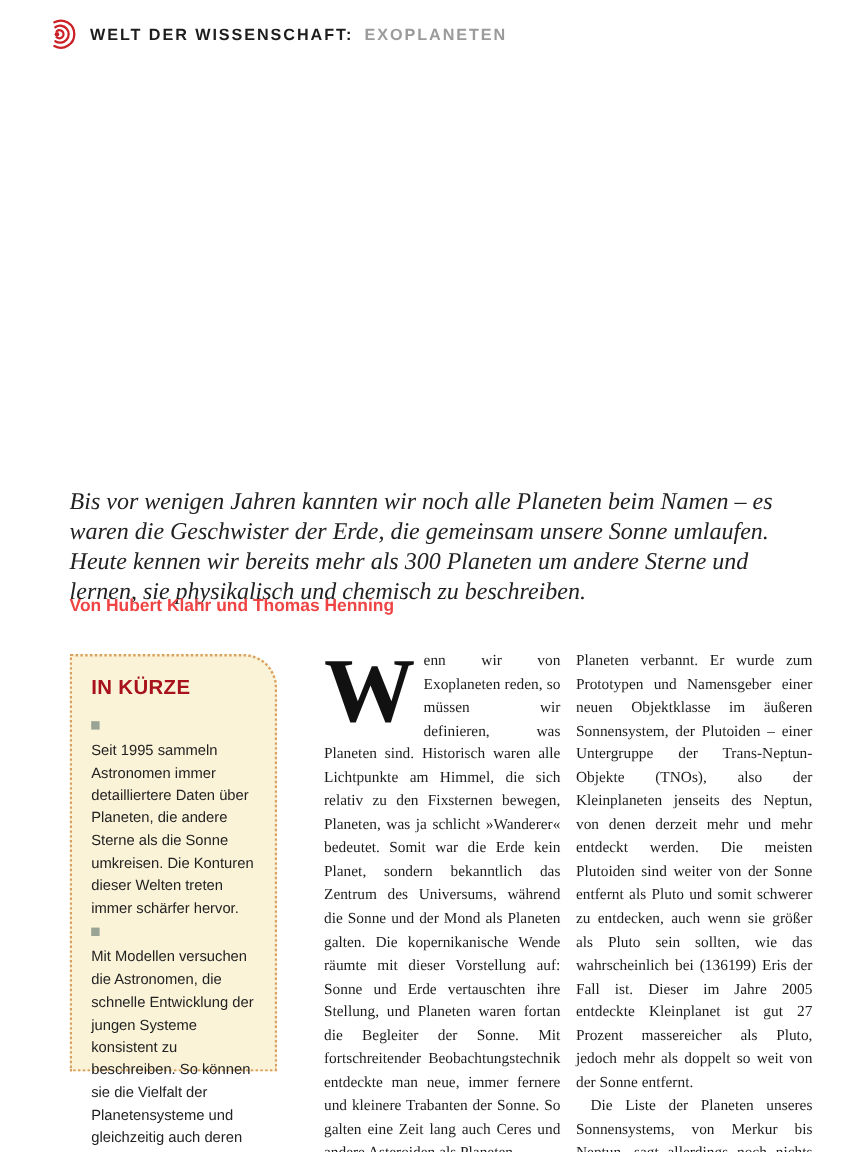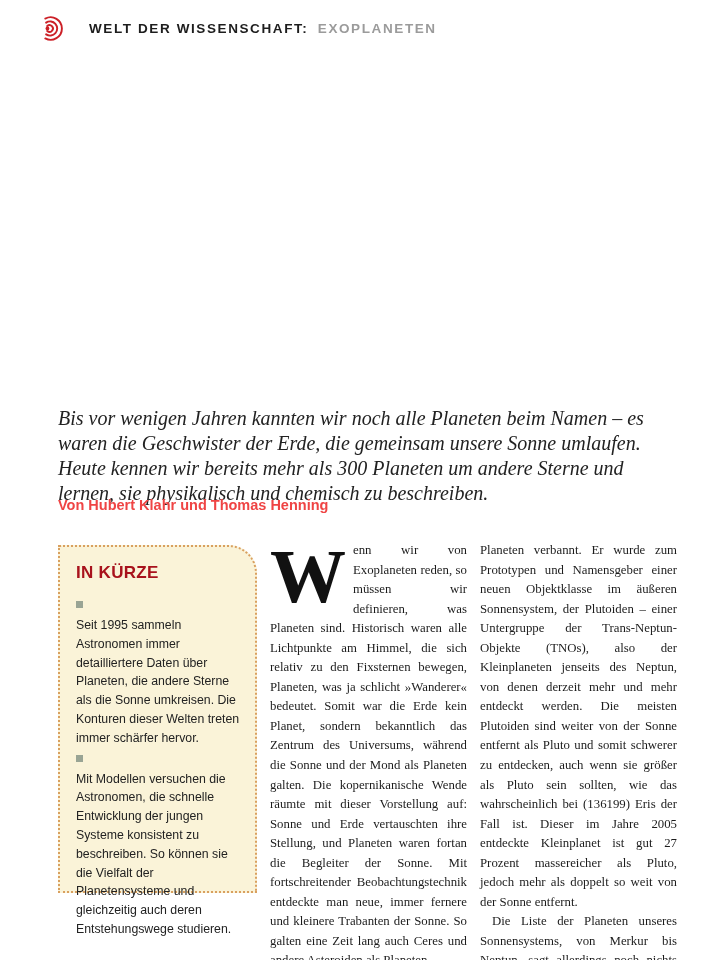--- a/index.html
+++ b/index.html
@@ -3,41 +3,41 @@
 <meta charset="utf-8">
 <style>
   html,body{margin:0;padding:0;}
   body{background:#e8e8e8;font-family:"Liberation Sans",sans-serif;}
   .page{
     position:relative;width:720px;height:960px;background:#ffffff;
     margin:0 auto;overflow:hidden;color:#1a1a1a;
   }
 
   
-  .masthead{position:absolute;top:15px;left:38px;display:flex;align-items:center;gap:24px;}
+  .masthead{position:absolute;top:15px;left:38px;display:flex;align-items:center;gap:10px;}
   .brand-icon{width:27px;height:27px;display:block;}
   .masthead-text{font-size:13.5px;font-weight:bold;letter-spacing:1.6px;white-space:nowrap;}
   .masthead-text .brand{color:#1d1d1d;}
   .masthead-text .section{color:#9b9b9b;margin-left:4px;}
 
   
   .title-line1{position:absolute;left:55px;top:192px;font-size:52px;font-weight:bold;
     letter-spacing:-1px;color:#0d0d0d;line-height:1;}
   .title-line2{position:absolute;left:55px;top:250px;font-size:79px;font-weight:bold;
     letter-spacing:-2.5px;color:#156a4c;line-height:1;}
   .subtitle{position:absolute;left:58px;top:344px;font-size:19px;font-weight:bold;
     color:#111;line-height:26px;white-space:pre-line;letter-spacing:-0.2px;}
 
   .lede{position:absolute;left:58px;top:406px;width:608px;
     font-family:"Liberation Serif",serif;font-style:italic;font-size:20px;
     line-height:25px;color:#222;}
   .byline{position:absolute;left:58px;top:497px;font-size:14.5px;font-weight:bold;color:#ef4444;}
 
   
-  .inkuerze{position:absolute;left:58px;top:545px;width:199px;height:348px;box-sizing:border-box;
+  .inkuerze{position:absolute;left:58px;top:545px;width:173px;height:348px;box-sizing:border-box;
     background:#faf3d8;border:2px dotted #d9a05f;border-radius:0 28px 0 0;
     padding:14px 12px 12px 16px;}
   .inkuerze h2{margin:2px 0 12px 0;font-size:17px;font-weight:bold;color:#a8121c;
     letter-spacing:0.3px;}
   .inkuerze ul{list-style:none;margin:0;padding:0;}
   .inkuerze li{display:flex;gap:8px;margin-bottom:1px;flex-direction:column;}
   .bullet-sq{flex:none;width:7px;height:7px;background:#99a494;margin-top:6px;}
   .inkuerze .itxt{font-size:12.3px;line-height:18.8px;color:#222;}
 
   

